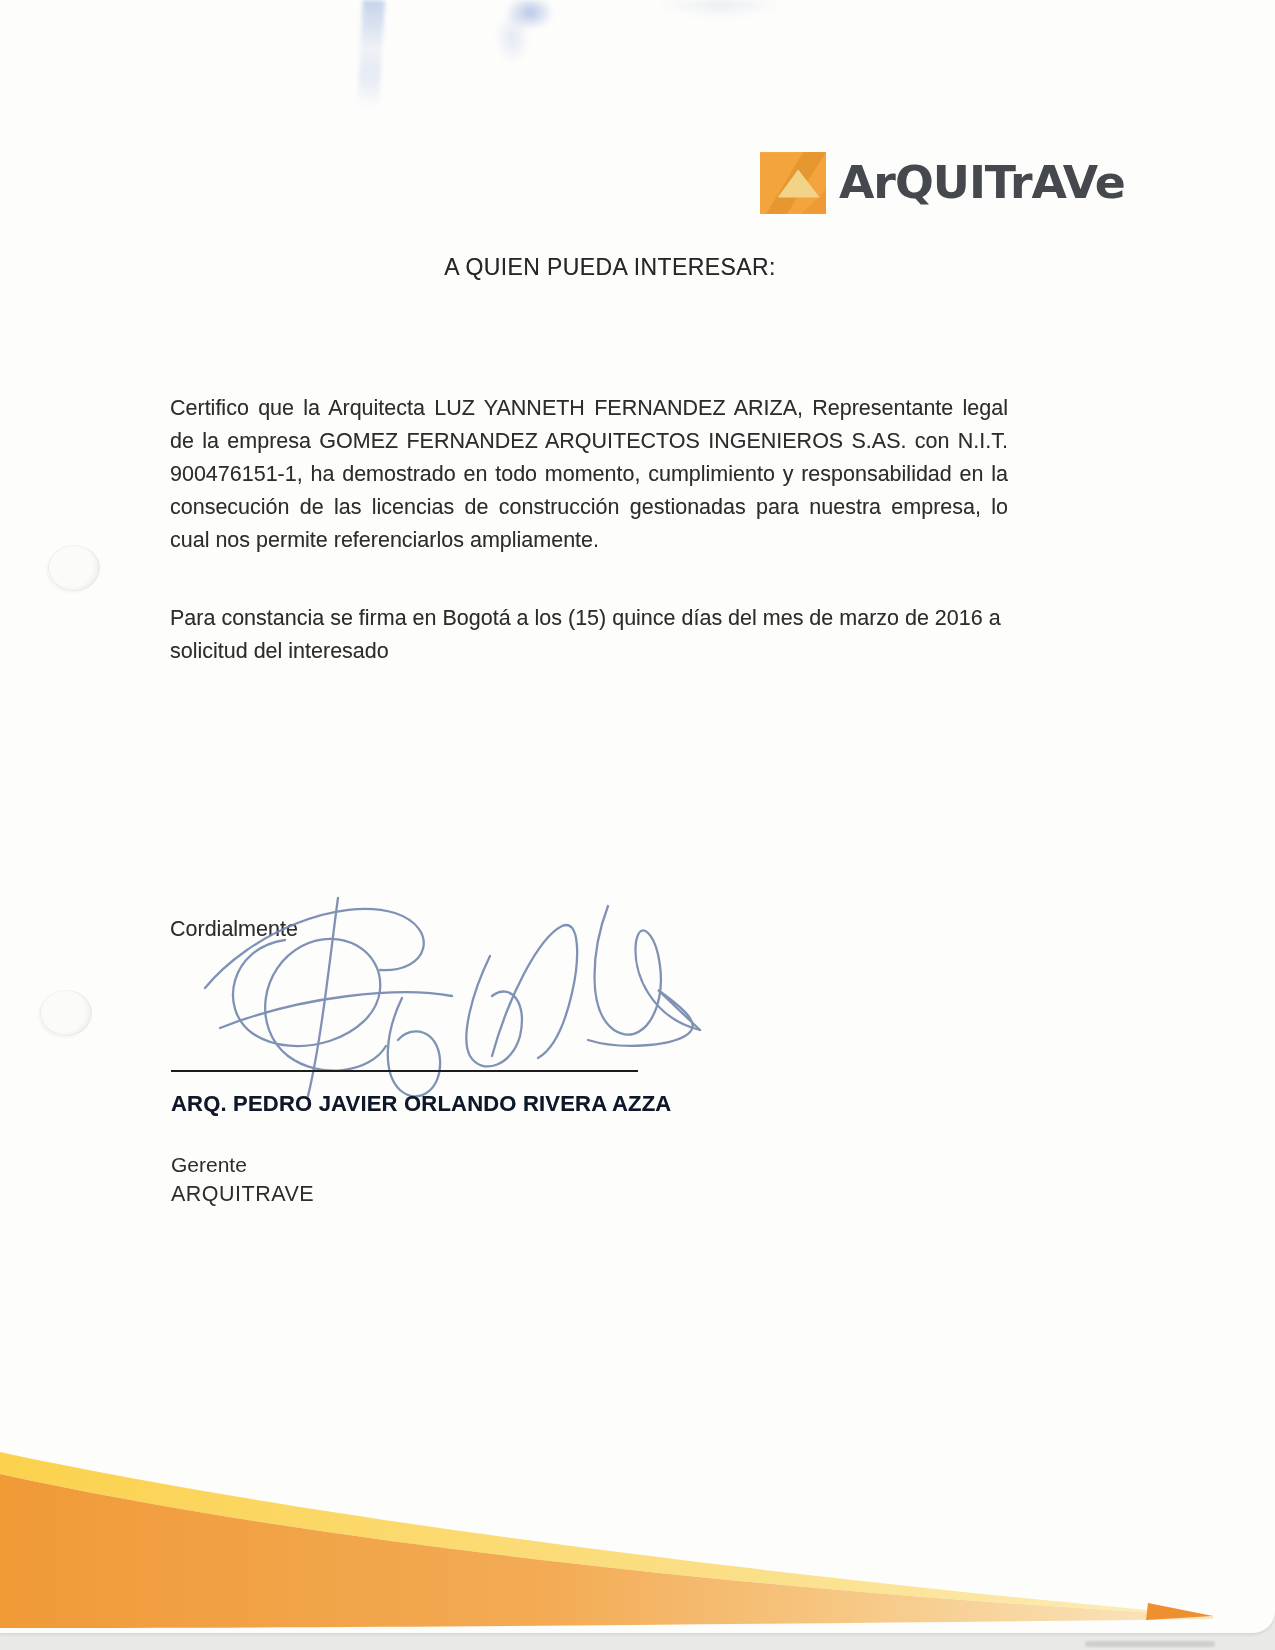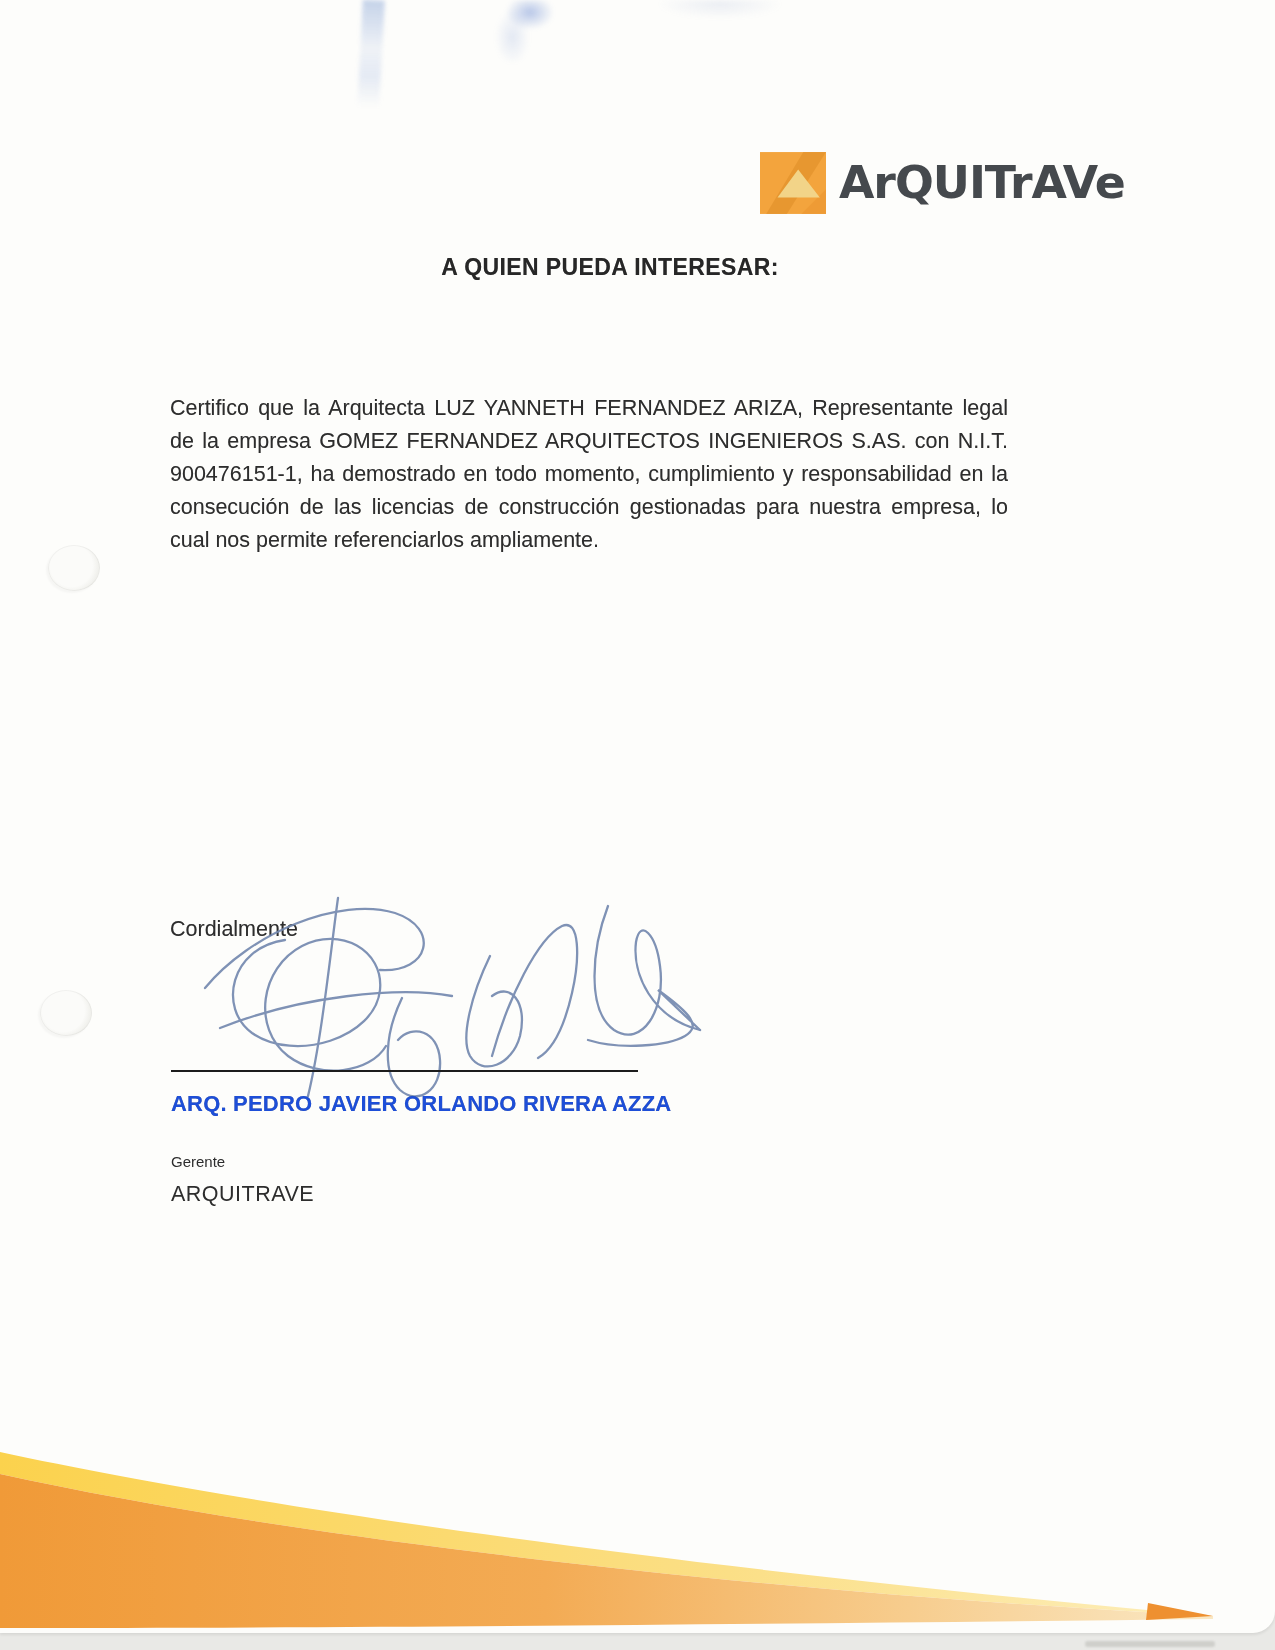--- a/index.html
+++ b/index.html
@@ -47,42 +47,42 @@
   .logo-text{
     font-family:"DejaVu Sans",sans-serif;
     font-weight:bold;font-size:44px;line-height:1;
     color:#45494d;letter-spacing:-1px;
     transform:scaleX(1.04);transform-origin:left center;
   }
 
   
   .heading{
     position:absolute;left:170px;top:254px;width:880px;
-    text-align:center;font-size:23px;font-weight:bold;color:#272727;
+    text-align:center;font-size:23px;font-weight:normal;color:#272727;
     letter-spacing:.4px;
     text-shadow:0 0 .5px rgba(0,0,0,.4);
   }
   .para{
     position:absolute;left:170px;width:838px;
     font-size:21.5px;line-height:33px;color:#2d2d2d;
     text-shadow:0 0 .4px rgba(0,0,0,.25);
   }
   .p1{top:370px;text-align:justify;}
   .p2{top:580px;}
   .p3{top:710px;text-align:justify;}
   .closing{top:891px;}
 
   .signature{position:absolute;left:190px;top:878px;width:520px;height:252px;}
   .sig-line{position:absolute;left:171px;top:1070px;width:467px;height:2px;background:#1c1c1c;}
   .signer-name{
     position:absolute;left:171px;top:1091px;
-    font-size:22px;font-weight:bold;color:#1d4ed8;letter-spacing:.2px;
+    font-size:22px;font-weight:bold;color:#0f172a;letter-spacing:.2px;
     text-shadow:0 0 .5px rgba(0,0,0,.4);
   }
-  .signer-role{position:absolute;left:171px;top:1153px;font-size:15px;color:#2d2d2d;}
+  .signer-role{position:absolute;left:171px;top:1153px;font-size:21px;color:#2d2d2d;}
   .signer-company{position:absolute;left:171px;top:1182px;font-size:21.5px;color:#2d2d2d;letter-spacing:.5px;}
 
   
   .footer-block{
     position:absolute;right:99px;top:1504px;
     text-align:right;font-size:16.5px;line-height:20px;color:#2d2d2d;
   }
   .footer-line{white-space:nowrap;}
   .email-link{color:#2a6cd4;text-decoration:underline;cursor:pointer;}
   .swoosh{position:absolute;left:0;top:1440px;width:1275px;height:193px;}
@@ -108,20 +108,21 @@
       <polygon points="64,0 42,0 6,60 26,60" fill="#dd8c26" opacity="0.55"></polygon>
       <polygon points="64,36 64,60 40,60" fill="#eb9630" opacity="0.6"></polygon>
       <polygon points="37,17 58,44 17,44" fill="#f2d488"></polygon>
     </svg>
     <div class="logo-text">ArQUITrAVe</div>
   </div>
 
   <div class="heading">A QUIEN PUEDA INTERESAR:</div>
 
   <p class="para p1">Certifico que la Arquitecta LUZ YANNETH FERNANDEZ ARIZA, Representante legal de la empresa GOMEZ FERNANDEZ ARQUITECTOS INGENIEROS S.AS. con N.I.T. 900476151-1, ha demostrado en todo momento, cumplimiento y responsabilidad en la consecución de las licencias de construcción gestionadas para nuestra empresa, lo cual nos permite referenciarlos ampliamente.</p>
+  <p class="para p2">Para constancia se firma en Bogotá a los (15) quince días del mes de marzo de 2016 a solicitud del interesado</p>
   <p class="para closing">Cordialmente</p>
 
   <svg class="signature" viewBox="0 0 520 252" fill="none" stroke="#7287ae" stroke-width="2.3" stroke-linecap="round" opacity="0.9">
     <path d="M148,20 C141,70 132,160 118,218"></path>
     <path d="M15,110 C60,55 150,18 205,35 C250,50 240,95 190,92"></path>
     <path d="M95,62 C40,70 28,130 62,155 C105,185 185,160 190,112 C194,72 150,48 112,68 C70,90 62,150 98,178 C130,202 180,195 196,168"></path>
     <path d="M30,150 C110,118 210,108 262,118"></path>
     <path d="M212,120 C195,155 192,195 210,212 C228,228 252,212 250,182 C248,152 222,146 208,162"></path>
     <path d="M300,78 C282,115 270,160 280,178 C292,198 322,188 330,158 C338,124 320,104 302,118"></path>
     <path d="M302,178 C318,120 348,60 372,48 C390,40 390,80 382,115 C374,150 362,172 348,180"></path>

